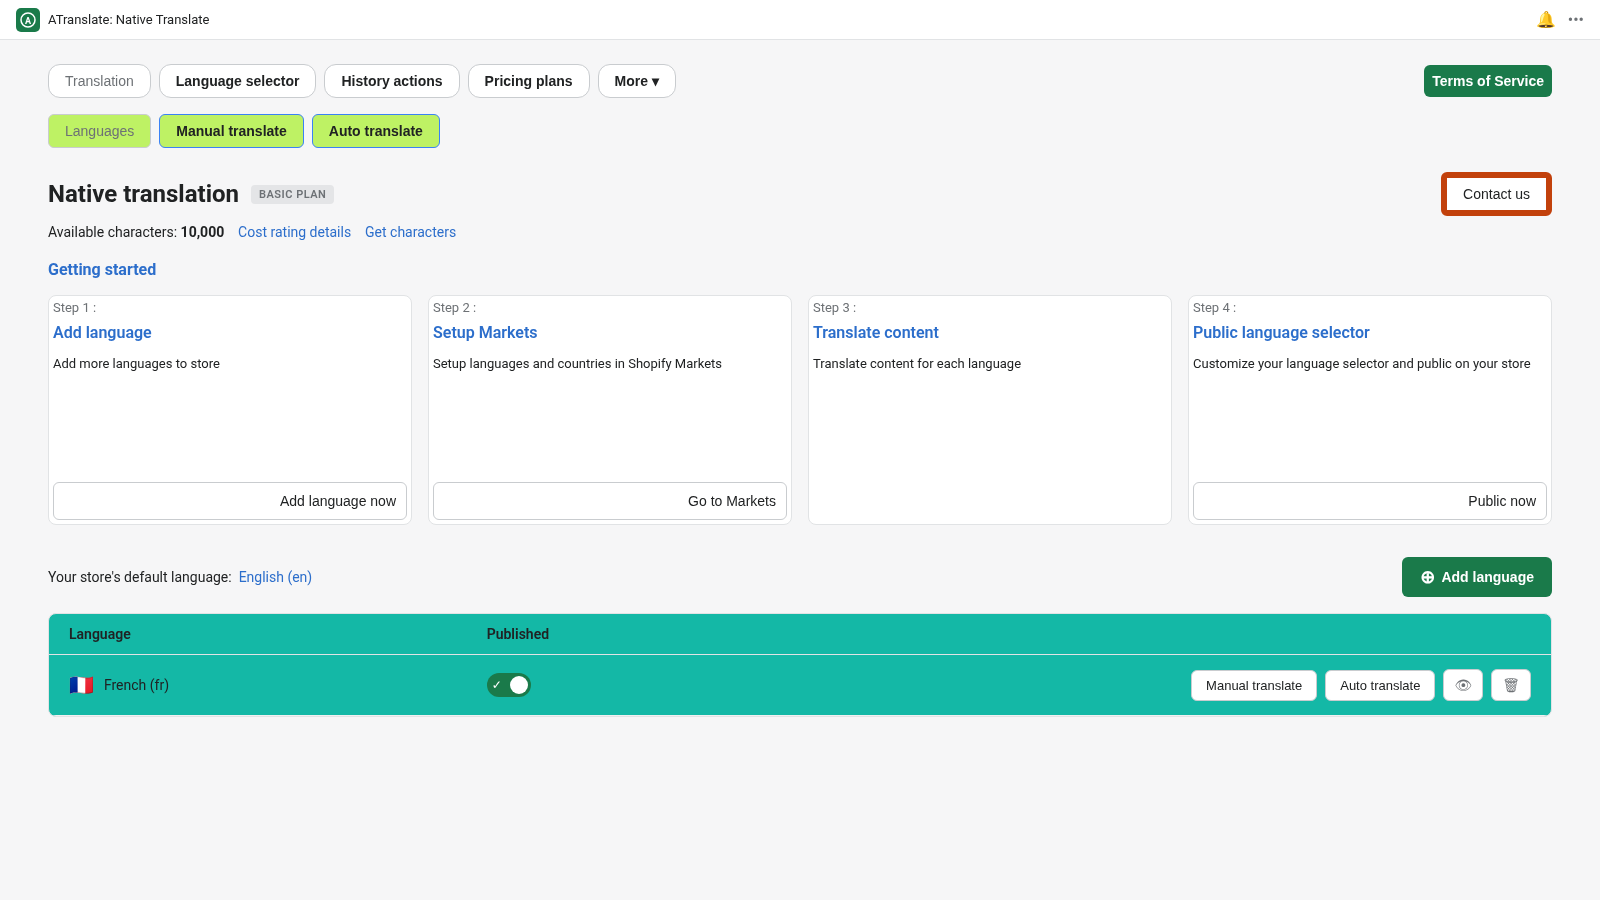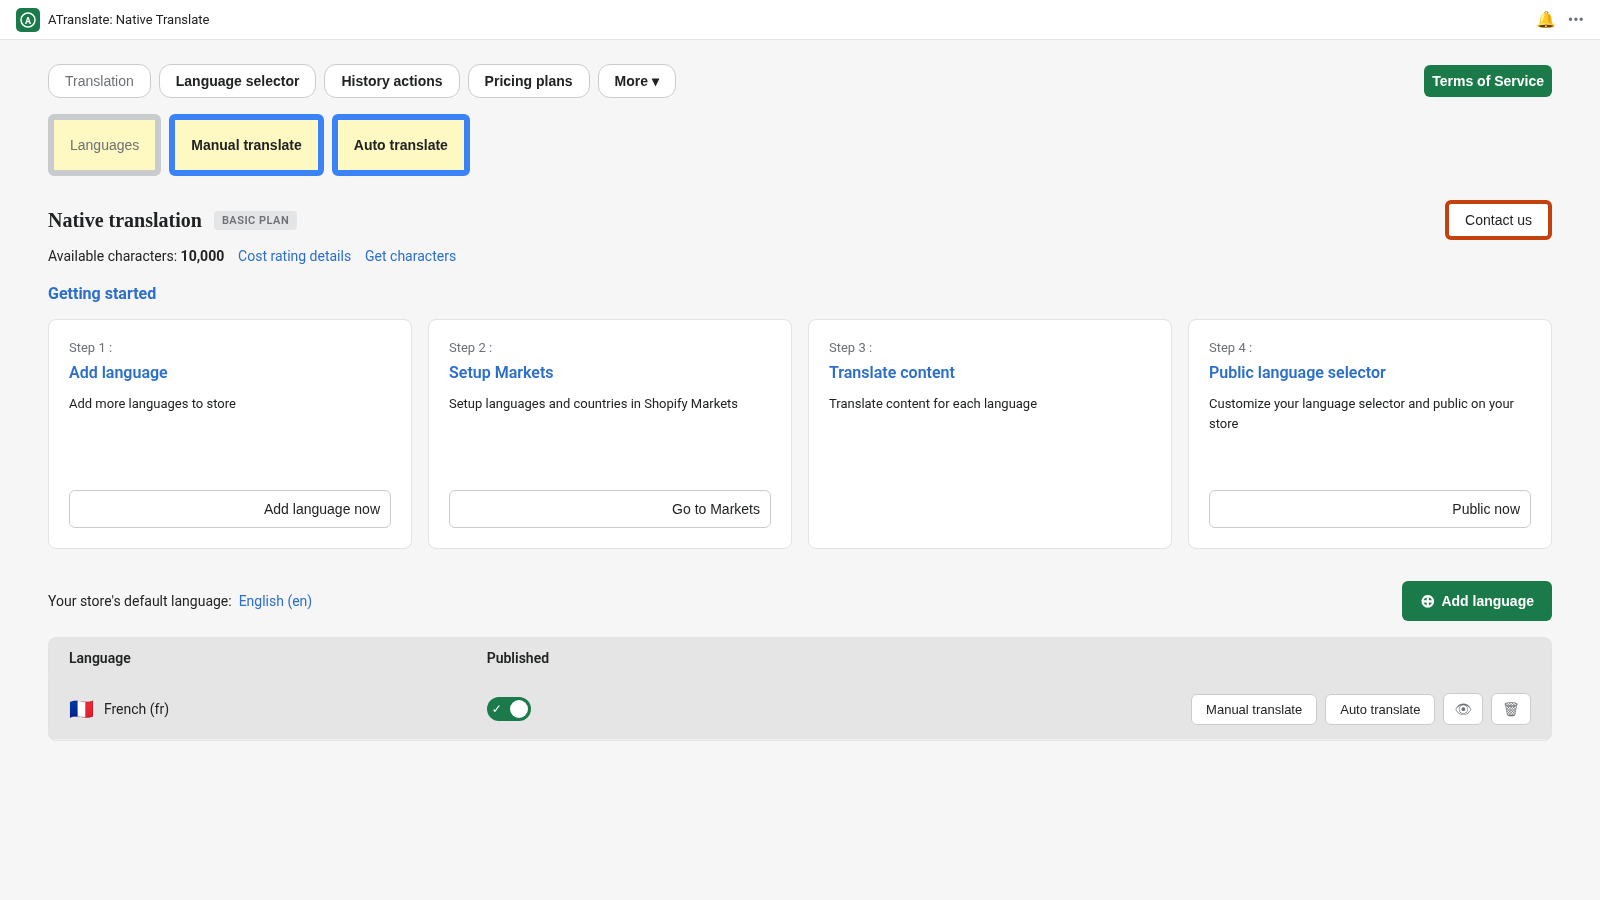--- a/index.html
+++ b/index.html
@@ -104,24 +104,24 @@
       cursor: pointer;
     }
 
     
     .sub-tabs {
       display: flex;
       gap: 8px;
       margin-bottom: 24px;
     }
     .sub-tab {
-      padding: 17px 16px;
-      border: 6px solid #3b82f6;
-      border-radius: 6px;
-      background: #fef9c3;
+      padding: 8px 16px;
+      border: 1px solid #3b82f6;
+      border-radius: 6px;
+      background: #bef264;
       font-size: 14px;
       cursor: pointer;
     }
     .sub-tab.text-only {
       color: #6d7175;
       border-color: #c9cccf;
     }
     .sub-tab.bold {
       font-weight: 600;
       color: #202223;
@@ -133,36 +133,35 @@
       align-items: center;
       justify-content: space-between;
       margin-bottom: 8px;
     }
     .section-title-row {
       display: flex;
       align-items: center;
       gap: 12px;
     }
     .section-title {
-      font-size: 20px;
+      font-size: 24px;
       font-weight: 700;
       color: #202223;
-      font-family: Liberation Serif, serif;
     }
     .badge {
       background: #e4e5e7;
       color: #6d7175;
       font-size: 11px;
       font-weight: 600;
       padding: 3px 8px;
       border-radius: 4px;
       letter-spacing: 0.5px;
     }
     .btn-outline {
-      border: 4px solid #c2410c;
+      border: 6px solid #c2410c;
       background: #fff;
       border-radius: 6px;
       padding: 8px 16px;
       font-size: 14px;
       cursor: pointer;
       color: #202223;
     }
 
     .available-chars {
       font-size: 14px;
@@ -189,21 +188,21 @@
     .steps-grid {
       display: grid;
       grid-template-columns: repeat(4, 1fr);
       gap: 16px;
       margin-bottom: 32px;
     }
     .step-card {
       background: #fff;
       border: 1px solid #e1e3e5;
       border-radius: 8px;
-      padding: 20px;
+      padding: 4px;
       display: flex;
       flex-direction: column;
       justify-content: space-between;
       min-height: 230px;
     }
     .step-label {
       font-size: 13px;
       color: #6d7175;
       margin-bottom: 8px;
     }
@@ -249,21 +248,21 @@
       font-size: 14px;
       font-weight: 600;
       cursor: pointer;
       display: flex;
       align-items: center;
       gap: 6px;
     }
 
     
     .lang-table {
-      background: #e5e5e5;
+      background: #14b8a6;
       border: 1px solid #e1e3e5;
       border-radius: 8px;
       overflow: hidden;
     }
     .lang-table-header {
       display: grid;
       grid-template-columns: 2fr 2fr 3fr;
       padding: 12px 20px;
       border-bottom: 1px solid #e1e3e5;
       font-weight: 600;

